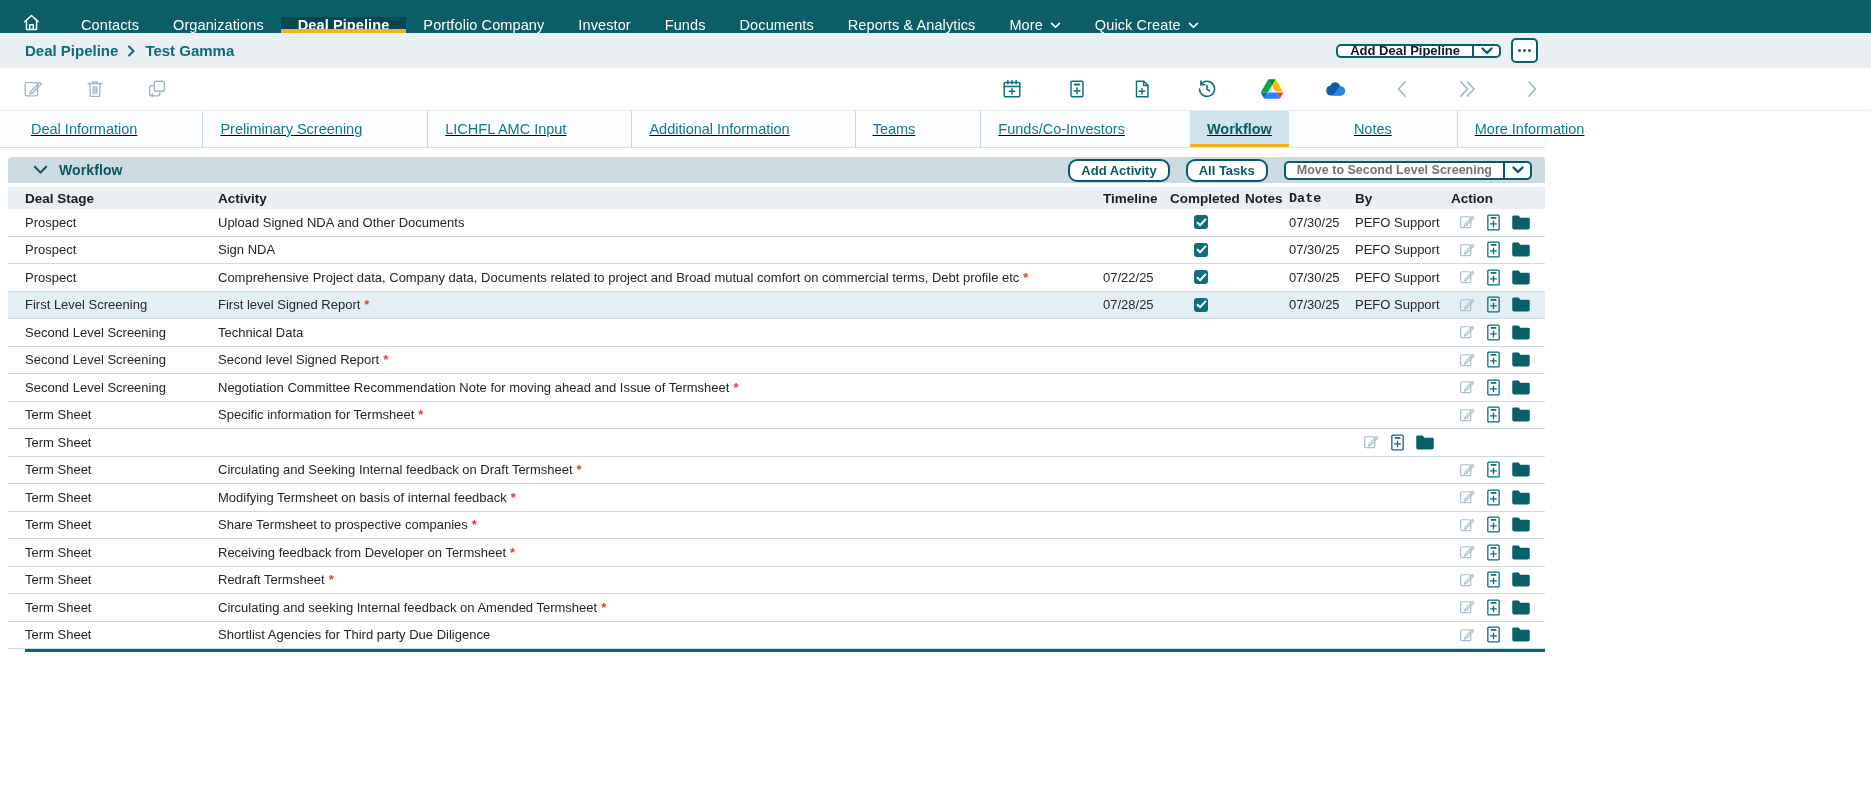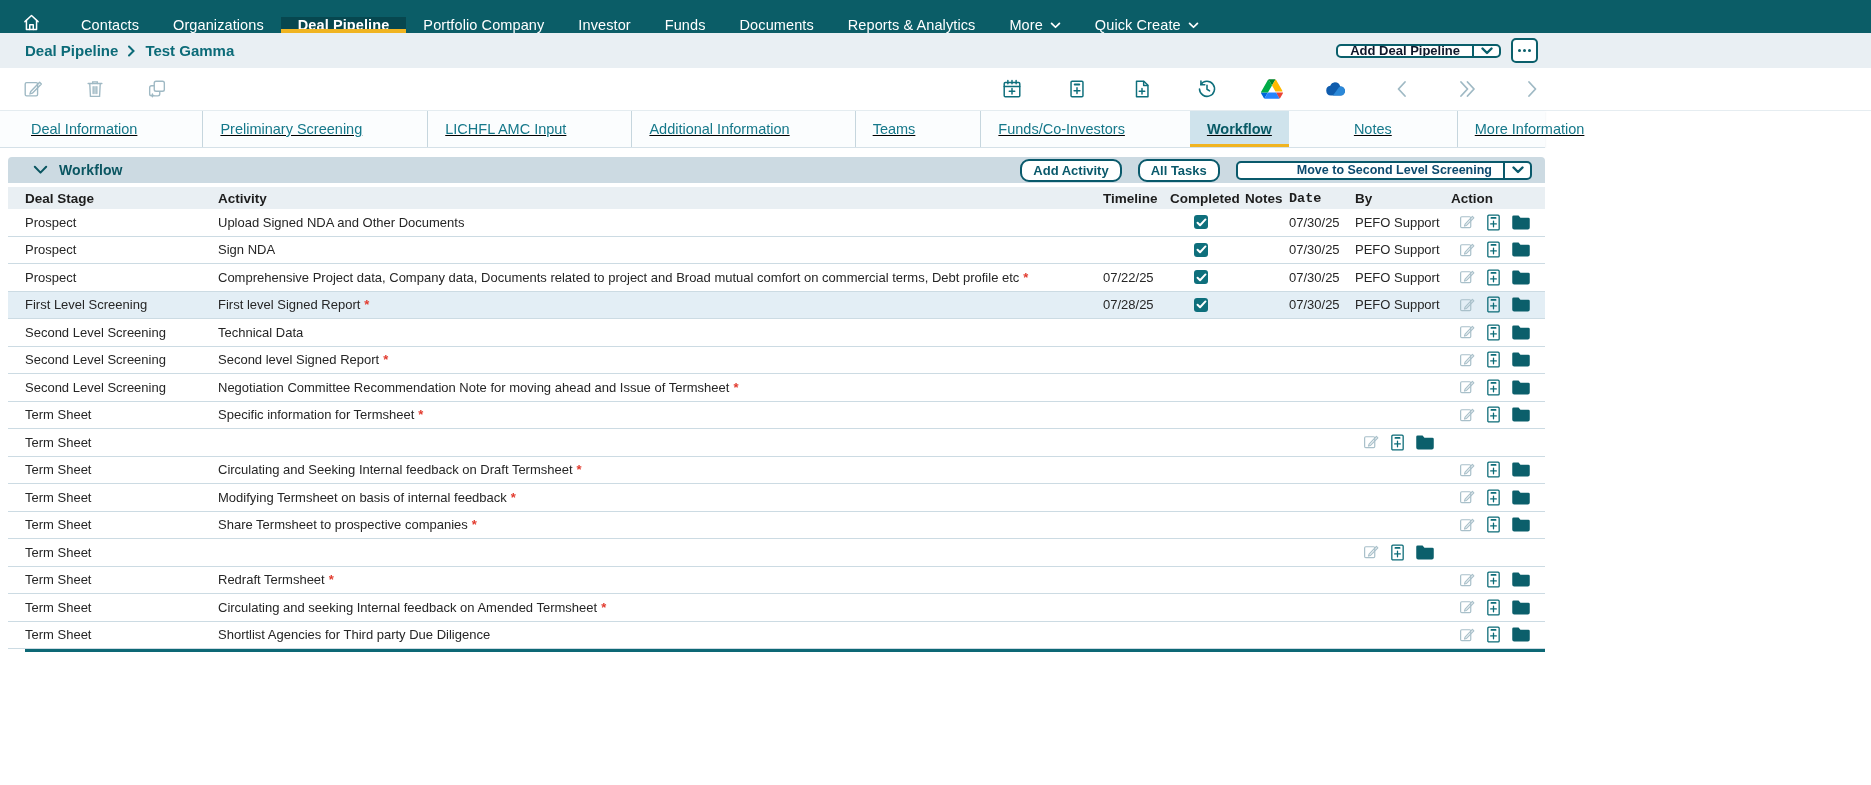--- a/index.html
+++ b/index.html
@@ -45,21 +45,21 @@
 
   .gap-band { height: 9px; background: #fff; }
 
   
   .panel { margin-left: 8px; width: 1537px; }
   .panel-header { height: 26px; background: #ccdae2; border-radius: 4px 4px 0 0; display: flex; align-items: center; padding: 0 13px 0 25px; }
   .ph-collapse { display: flex; cursor: pointer; }
   .ph-title { font-size: 14px; font-weight: bold; color: #0a5561; margin-left: 11px; letter-spacing: .1px; }
   .ph-actions { margin-left: auto; display: flex; gap: 16px; align-items: center; }
   .btn { height: 23px; background: #fff; border: 2px solid #09596b; border-radius: 9px; color: #09596b; font-weight: bold; font-size: 13px; padding: 0 11px; display: flex; align-items: center; cursor: pointer; white-space: nowrap; }
-  .split2 { display: flex; height: 19px; background: #fff; border: 2px solid #09596b; border-radius: 5px; color: #0c4a6e; font-weight: bold; font-size: 12.5px; align-items: stretch; overflow: hidden; padding-left: 48px; }
+  .split2 { display: flex; height: 19px; background: #fff; border: 2px solid #09596b; border-radius: 5px; color: #737373; font-weight: bold; font-size: 12.5px; align-items: stretch; overflow: hidden; }
   .split2-main { padding: 0 11px; display: flex; align-items: center; cursor: pointer; white-space: nowrap; }
   .split2-chev { width: 27px; border-left: 2px solid #09596b; display: flex; align-items: center; justify-content: center; cursor: pointer; }
 
   
   .grid-cols { display: grid; grid-template-columns: 193px 1fr 68px 72px 44px 64px 106px 86px; padding: 0 8px 0 17px; }
   .table-header { height: 22px; background: #e9eff3; align-items: center; font-weight: bold; font-size: 13.5px; color: #1d1d1d; margin-top: 4px; }
   .th.timeline { padding-left: 6px; }
   .th.completed { padding-left: 5px; }
   .th.notes { padding-left: 8px; }
   .th.date { padding-left: 8px; font-family: Liberation Mono, monospace; }
@@ -694,20 +694,21 @@
       <span class="aicon">
         <svg width="20" height="17" viewBox="0 0 24 20">
               <path fill="#0b5f6b" d="M1.5 3.2A1.7 1.7 0 0 1 3.2 1.5h5.9l2.2 2.7h9.5A1.7 1.7 0 0 1 22.5 5.9V16a2.3 2.3 0 0 1-2.3 2.3H3.8A2.3 2.3 0 0 1 1.5 16z"></path>
             </svg>
       </span>
     </div>
   </div>
 
   <div class="grid-cols trow">
     <div class="cell stage">Term Sheet</div>
+    <div class="cell activity"><span>Receiving feedback from Developer on Termsheet</span><span class="req">*</span></div>
     <div class="cell timeline"></div>
     <div class="cell completed">
       
     </div>
     <div class="cell notes"></div>
     <div class="cell date"></div>
     <div class="cell by"></div>
     <div class="cell action">
       <span class="aicon">
         <svg width="18" height="18" viewBox="0 0 24 24" fill="none" stroke="#a9c0ca" stroke-width="1.6" stroke-linejoin="round">

